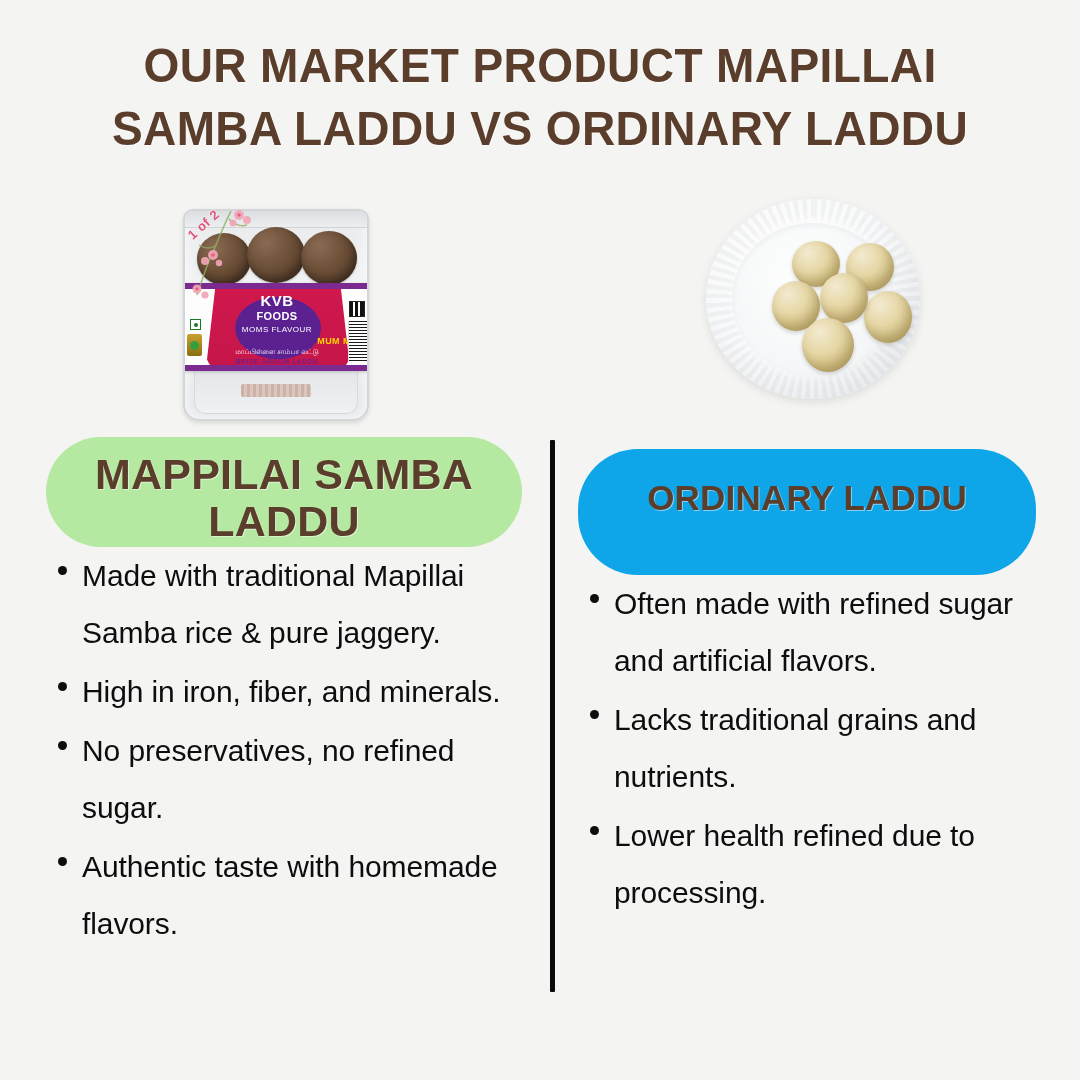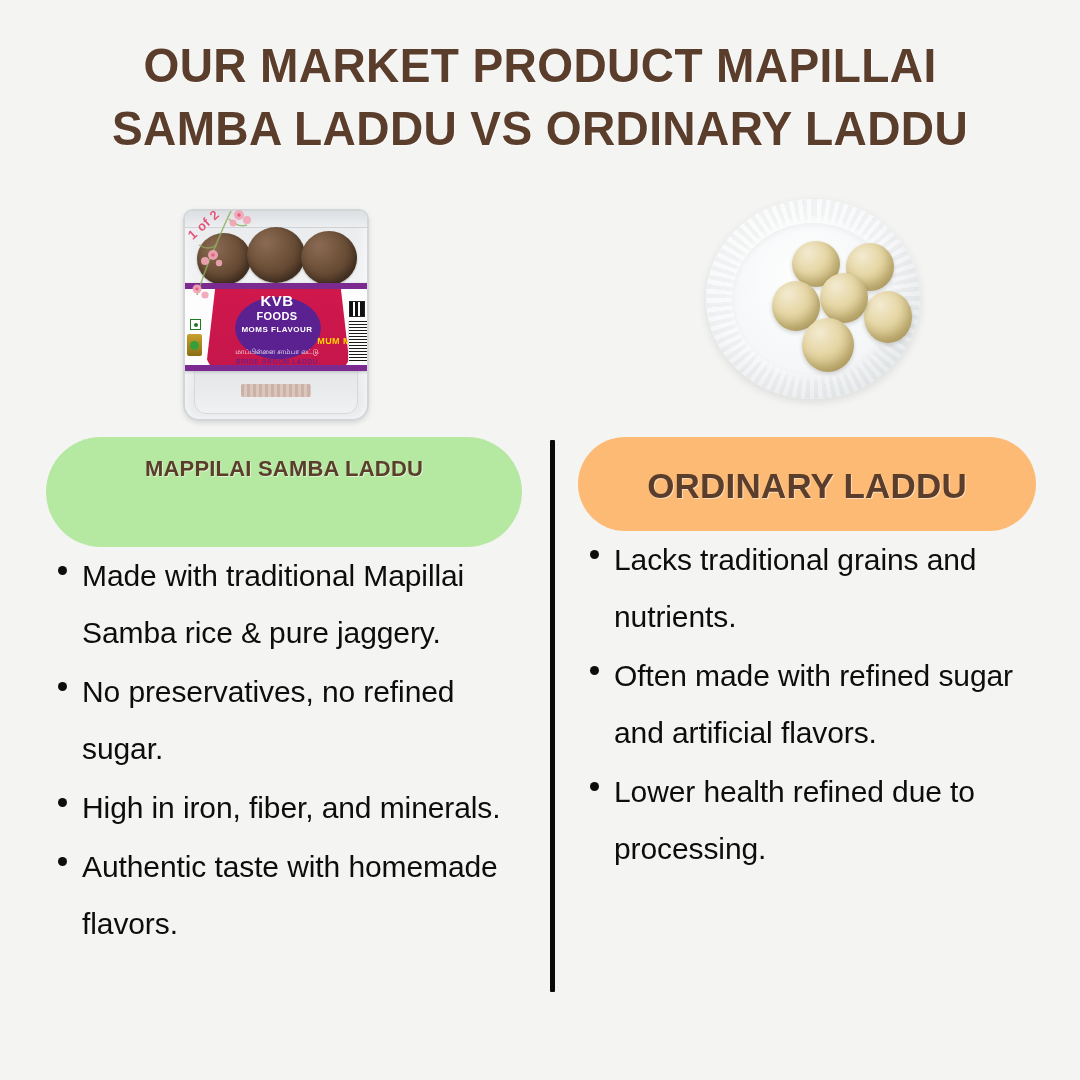--- a/index.html
+++ b/index.html
@@ -107,21 +107,21 @@
     border-radius: 0 0 28px 28px;
     clip-path: polygon(8% 0, 92% 0, 100% 100%, 0% 100%);
   }
   .label-text {
     position: absolute; left: 0; top: 0; width: 188px; height: 76px;
     text-align: center; color: #ffffff;
     font-family: "Liberation Sans", sans-serif;
   }
   .lt-kvb   { margin-top: 4px;  font-size: 15px; font-weight: bold; letter-spacing: .4px; line-height: 15px;}
   .lt-foods { font-size: 11px; font-weight: bold; letter-spacing: .4px; line-height: 16px;}
-  .lt-moms  { font-size: 8px;  font-weight: bold; letter-spacing: .5px; line-height: 11px;}
+  .lt-moms  { font-size: 8px;  font-weight: normal; letter-spacing: .5px; line-height: 11px;}
   .lt-mum   { font-size: 9px;  font-weight: bold; color: #ffd400; letter-spacing: .4px; line-height: 12px; text-align: right;}
   .lt-tamil { font-size: 7px;  color: #fff; line-height: 10px; opacity:.95;}
   .lt-bride { font-size: 6.5px; font-weight: bold; color: #6c2089; letter-spacing: .6px; line-height: 10px;}
   .veg-mark {
     position: absolute; left: 7px; top: 30px;
     width: 9px; height: 9px; border: 1.2px solid #1d7a22; background: #fff;
   }
   .veg-mark::after {
     content: ""; position: absolute; left: 50%; top: 50%;
     transform: translate(-50%,-50%);
@@ -216,32 +216,33 @@
     border-radius: 60px;
     text-align: center;
     color: #5b3d2c;
     font-family: "Liberation Sans", sans-serif;
     font-weight: bold;
     text-shadow: 1px 1px 0 rgba(255,255,255,0.5);
   }
   .pill-green {
     width: 476px; height: 110px;
     background: #b5e8a1;
-    font-size: 22px;
+    font-size: 43px;
     line-height: 47px;
-    padding-top: 8px;
+    padding-top: 14px;
     box-sizing: border-box;
     letter-spacing: .2px;
   }
   .pill-gray {
-    width: 458px; height: 94px;
-    background: #fdba74;
+    width: 458px; height: 126px;
+    background: #0ea5e9;
     font-size: 35px;
     line-height: 98px;
     letter-spacing: .2px;
+    margin-top: 12px;
   }
 
   ul.bullets {
     list-style: none;
     margin: 0;
     padding: 0;
     font-family: "Liberation Sans", sans-serif;
     color: #0d0d0d;
   }
   ul.bullets li {
@@ -344,26 +345,26 @@
     </div>
   </div>
 </div>
 
 <div class="divider"></div>
 
 <div class="col col-left">
   <div class="pill pill-green">MAPPILAI SAMBA LADDU</div>
   <ul class="bullets bullets-left">
     <li>Made with traditional Mapillai Samba rice &amp; pure jaggery.</li>
+    <li>High in iron, fiber, and minerals.</li>
     <li>No preservatives, no refined sugar.</li>
-    <li>High in iron, fiber, and minerals.</li>
     <li>Authentic taste with homemade flavors.</li>
   </ul>
 </div>
 
 <div class="col col-right">
   <div class="pill pill-gray">ORDINARY LADDU</div>
   <ul class="bullets bullets-right">
+    <li>Often made with refined sugar and artificial flavors.</li>
     <li>Lacks traditional grains and nutrients.</li>
-    <li>Often made with refined sugar and artificial flavors.</li>
     <li>Lower health refined due to processing.</li>
   </ul>
 </div>
 
 </body></html>

